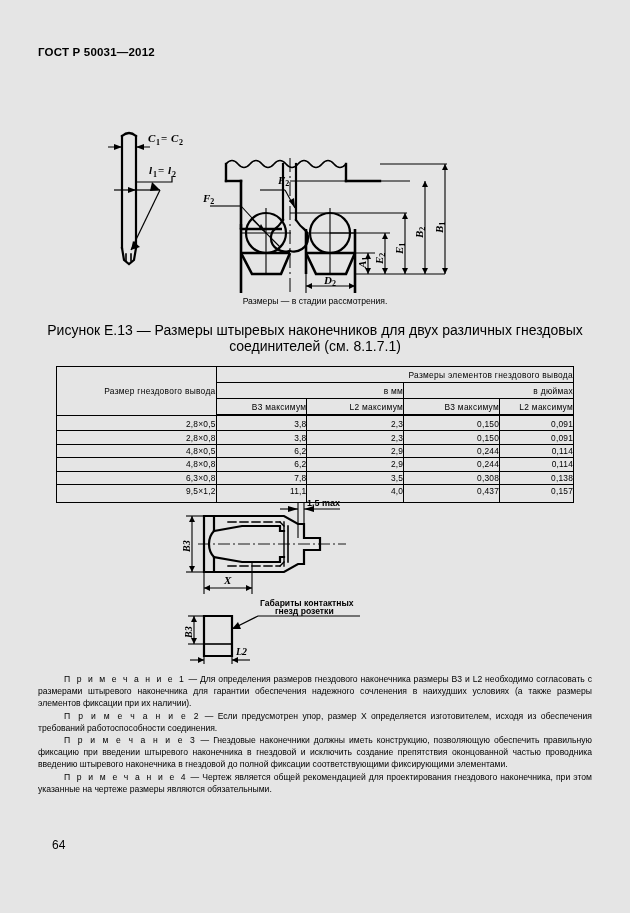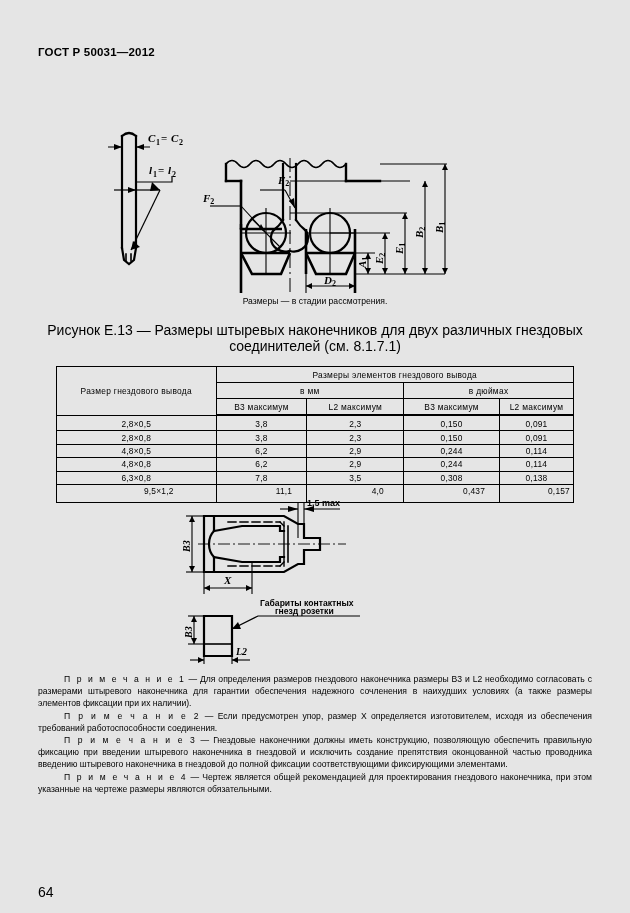--- a/index.html
+++ b/index.html
@@ -73,21 +73,21 @@
     left: 56px;
     top: 366px;
     width: 518px;
     border-collapse: collapse;
     font-size: 8.4px;
   }
   table.e2 th, table.e2 td {
     border: 1px solid #000;
     padding: 0;
     font-weight: normal;
-    text-align: center;
+    text-align: right;
     vertical-align: middle;
   }
   table.e2 .outer-l { border-left: 1.4px solid #000; }
   table.e2 .outer-r { border-right: 1.4px solid #000; }
   table.e2 thead tr:first-child th { border-top: 1.4px solid #000; }
   table.e2 thead tr:last-child th { border-bottom: 2.6px solid #000; }
   table.e2 tbody tr:last-child td { border-bottom: 1.4px solid #000; }
   table.e2 th { height: 15px; letter-spacing: 0.3px; }
   table.e2 th.tall { height: 46px; line-height: 1.45; }
   table.e2 td { height: 12.4px; letter-spacing: 0.2px; }
@@ -121,24 +121,23 @@
   .notes p {
     margin: 0;
     text-indent: 26px;
   }
   .note-lbl { letter-spacing: 1.8px; }
 
   #caption-e14 { top: 818px; }
 
   .page-number {
     position: absolute;
-    left: 38px;
+    left: 52px;
     top: 838px;
-    font-size: 14px;
-    margin-top: 46px;
+    font-size: 12px;
   }
 </style>
 </head>
 <body>
 
 <div class="page">
 
   <div class="doc-header">ГОСТ Р 50031—2012</div>
 
   <div class="fig13">

